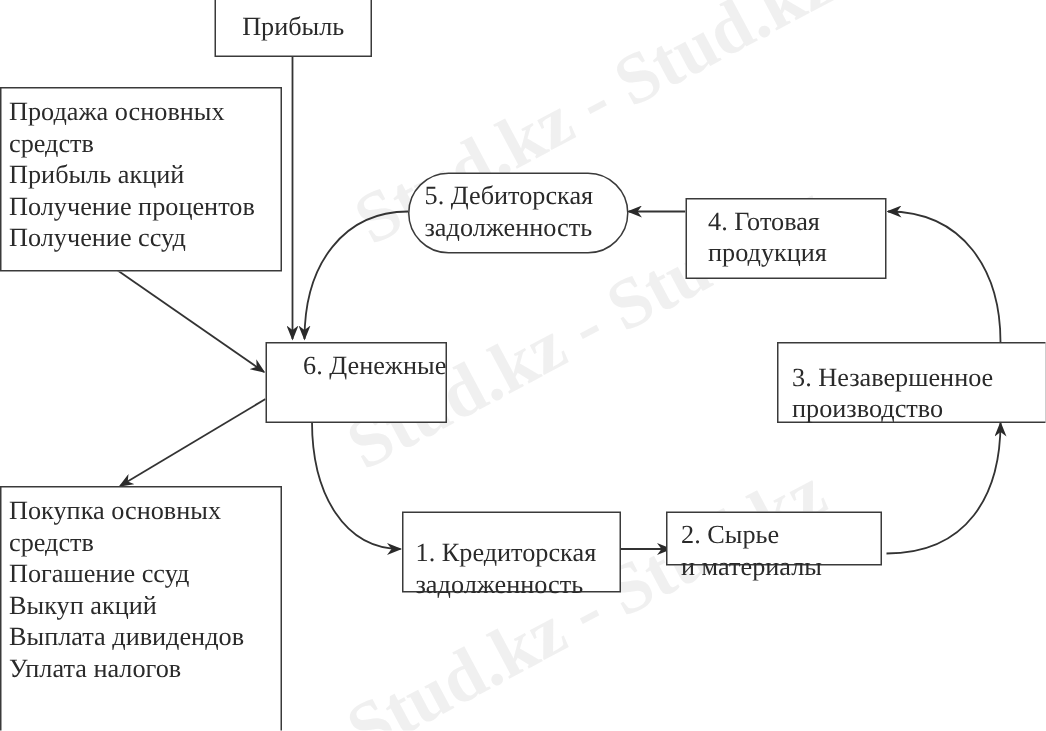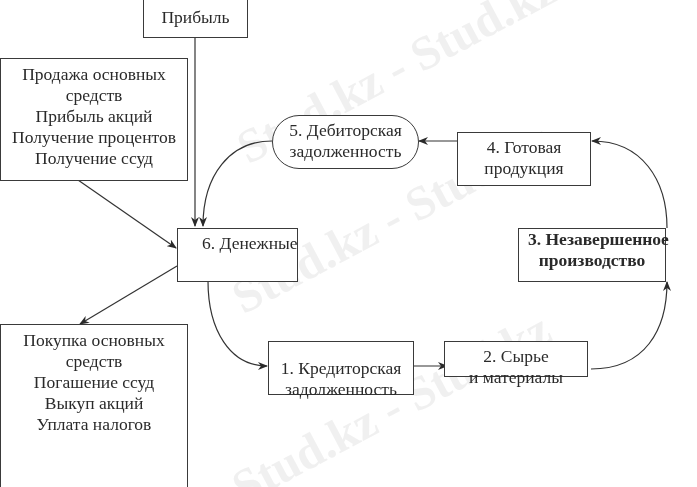--- a/index.html
+++ b/index.html
@@ -1,19 +1,19 @@
 <!DOCTYPE html>
 <html><head>
   <meta charset="utf-8">
   <style>
     html, body { margin: 0; padding: 0; background: #ffffff; }
     body { width: 697px; height: 487px; position: relative; overflow: hidden;
            font-family: "Liberation Serif", "DejaVu Serif", serif; color: #2a2a2a; }
     .box { position: absolute; box-sizing: border-box; border: 1.5px solid #3a3a3a;
-           background: #ffffff; font-size: 17.5px; line-height: 21px; padding: 4px 8px; text-align: center; }
+           background: #ffffff; font-size: 17.5px; line-height: 21px; padding: 4px 8px; }
     .box .line { display: block; white-space: nowrap; }
     .center { text-align: center; }
     svg.arrows { position: absolute; left: 0; top: 0; }
     .wm { position: absolute; font-family: "Liberation Serif", serif; font-size: 48px;
           font-weight: bold; color: rgba(170,170,170,0.18); transform: rotate(-28deg);
           white-space: nowrap; pointer-events: none; }
   </style>
 </head>
 <body>
 
@@ -68,34 +68,35 @@
 
 <div class="box" style="left:457px; top:132px; width:134px; height:54px; padding:4px 14px;">
   <span class="line">4. Готовая</span>
   <span class="line">продукция</span>
 </div>
 
 <div class="box" style="left:177px; top:228px; width:121px; height:54px; padding:4px 24px;">
   <span class="line">6. Денежные</span>
 </div>
 
-<div class="box" style="left:518px; top:228px; width:148px; height:54px; padding:0 9px;font-weight:bold;">
+<div class="box" style="left:518px; top:228px; width:180px; height:54px; padding:12px 9px;">
   <span class="line">3. Незавершенное</span>
   <span class="line">производство</span>
 </div>
 
 <div class="box" style="left:268px; top:341px; width:146px; height:54px; padding:16px 8px;">
   <span class="line">1. Кредиторская</span>
   <span class="line">задолженность</span>
 </div>
 
 <div class="box" style="left:444px; top:341px; width:144px; height:36px; padding:4px 9px;">
   <span class="line">2. Сырье</span>
   <span class="line">и материалы</span>
 </div>
 
 <div class="box" style="left:0px; top:324px; width:188px; height:165px; padding:5px 5px;">
   <span class="line">Покупка основных</span>
   <span class="line">средств</span>
   <span class="line">Погашение ссуд</span>
   <span class="line">Выкуп акций</span>
+  <span class="line">Выплата дивидендов</span>
   <span class="line">Уплата налогов</span>
 </div>
 
 </body></html>

